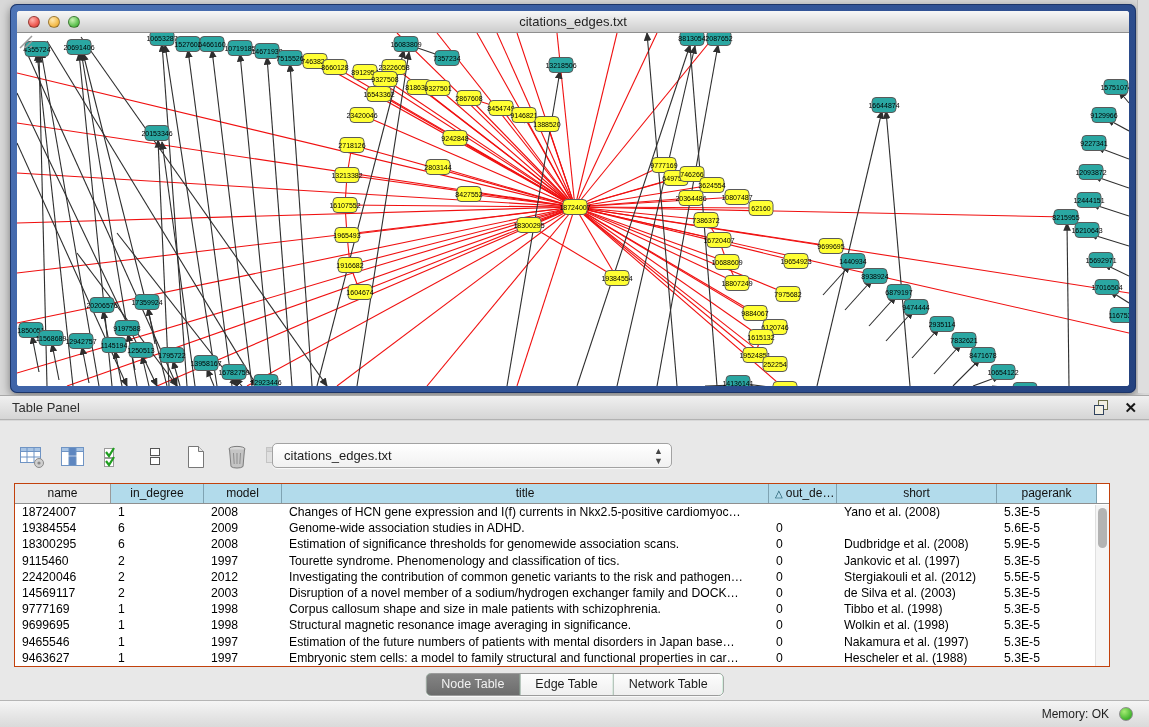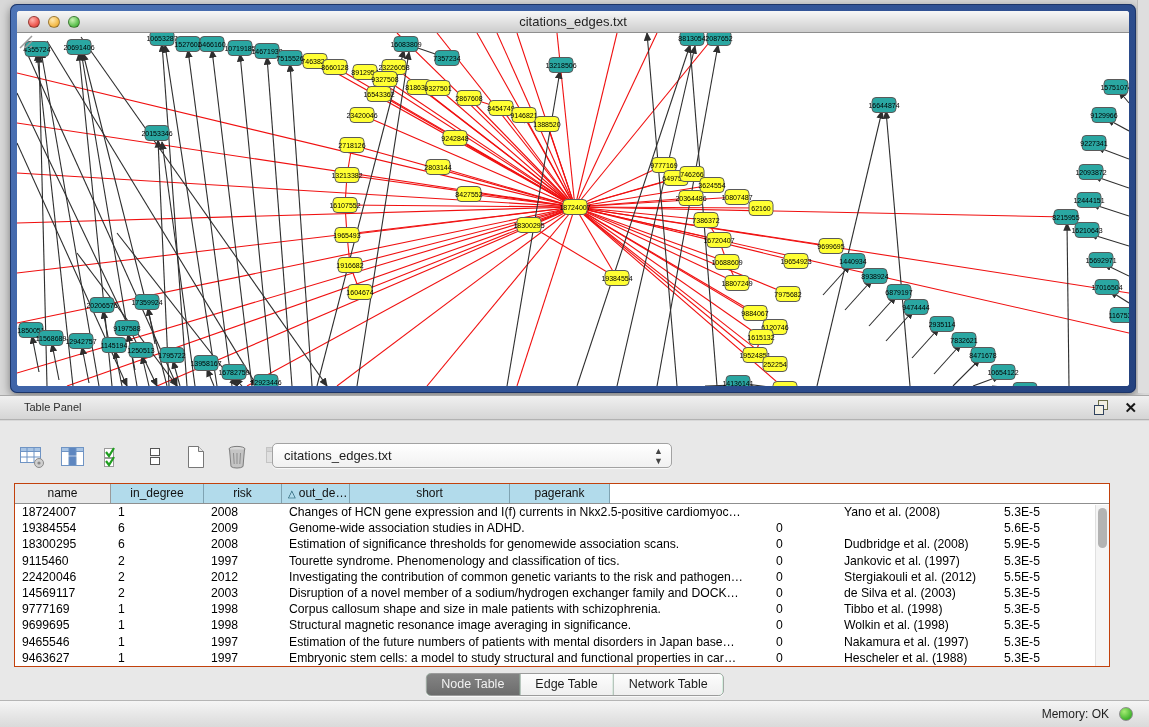--- a/index.html
+++ b/index.html
@@ -19,21 +19,21 @@
   .light.yellow { background:radial-gradient(circle at 35% 30%, #ffe9b0, #f5bd4f 60%, #d49a2c); }
   .light.green { background:radial-gradient(circle at 35% 30%, #c9f2b3, #61c354 60%, #3fa22f); }
   .wtitle { text-align:center; font-size:13px; line-height:21px; color:#242424; }
   .canvas { flex:1; position:relative; background:#fff; }
   .canvas svg { position:absolute; left:0; top:0; }
   .resize-grip { position:absolute; right:2px; bottom:2px; }
 
   
   #panel-header { position:absolute; left:0; top:395px; width:1149px; height:25px;
     background:linear-gradient(#f0f0f0,#d5d5d5); border-top:1px solid #a8a8a8; border-bottom:1px solid #b2b2b2; }
-  #panel-header .ptitle { position:absolute; left:24px; top:0; line-height:23px; font-size:11px; color:#2e2e2e; }
+  #panel-header .ptitle { position:absolute; left:12px; top:0; line-height:23px; font-size:13px; color:#2e2e2e; }
   #panel-header .hicons { position:absolute; right:12px; top:3px; display:flex; gap:14px; align-items:center; }
   .close-x { font-size:15px; font-weight:bold; color:#161616; line-height:17px; }
 
   #panel-body { position:absolute; left:0; top:421px; width:1149px; height:279px; background:#e8e8e8; }
 
   
   #toolbar { position:absolute; left:18px; top:20px; height:32px; display:flex; align-items:center; gap:13px; }
   .tbicon { width:28px; height:26px; display:flex; align-items:center; justify-content:center; }
   .fx { font-family:"Liberation Serif", serif; font-style:italic; font-weight:bold; font-size:16px; color:#1a1a1a; }
   #table-select { position:absolute; left:272px; top:22px; width:400px; height:25px;
@@ -698,21 +698,22 @@
   </div>
   <div id="table-select">
     <span>citations_edges.txt</span>
     <span class="arrows">▲<br>▼</span>
   </div>
 
   <div id="grid">
     <div class="hdr" id="grid-header">
         <div class="hcell gray" style="width: 96px; flex: 0 0 96px;">name</div>
         <div class="hcell" style="width: 93px; flex: 0 0 93px;">in_degree</div>
-        <div class="hcell" style="width: 78px; flex: 0 0 78px;">risk</div>
+        <div class="hcell" style="width: 78px; flex: 0 0 78px;">model</div>
+        <div class="hcell" style="width: 487px; flex: 0 0 487px;">title</div>
         <div class="hcell" style="width: 68px; flex: 0 0 68px; text-align: left; padding-left: 6px;"><span class="sortmark">△</span><span>out_de…</span></div>
         <div class="hcell" style="width: 160px; flex: 0 0 160px;">short</div>
         <div class="hcell" style="width: 100px; flex: 0 0 100px;">pagerank</div>
         <div class="hcell" style="flex: 1 1 0%; background: rgb(255, 255, 255); border-right: none;"></div>
       </div>
     <div class="rows" id="grid-rows">
         <div class="trow">
           <div class="tcell" style="width: 96px; flex: 0 0 96px;">18724007</div>
           <div class="tcell" style="width: 93px; flex: 0 0 93px;">1</div>
           <div class="tcell" style="width: 78px; flex: 0 0 78px;">2008</div>
@@ -790,21 +791,21 @@
           <div class="tcell" style="width: 78px; flex: 0 0 78px;">1997</div>
           <div class="tcell" style="width: 487px; flex: 0 0 487px;">Estimation of the future numbers of patients with mental disorders in Japan base…</div>
           <div class="tcell" style="width: 68px; flex: 0 0 68px;">0</div>
           <div class="tcell" style="width: 160px; flex: 0 0 160px;">Nakamura et al. (1997)</div>
           <div class="tcell" style="width: 100px; flex: 0 0 100px;">5.3E-5</div>
         </div>
         <div class="trow">
           <div class="tcell" style="width: 96px; flex: 0 0 96px;">9463627</div>
           <div class="tcell" style="width: 93px; flex: 0 0 93px;">1</div>
           <div class="tcell" style="width: 78px; flex: 0 0 78px;">1997</div>
-          <div class="tcell" style="width: 487px; flex: 0 0 487px;">Embryonic stem cells: a model to study structural and functional properties in car…</div>
+          <div class="tcell" style="width: 487px; flex: 0 0 487px;">Embryonic stem cells: a model to family structural and functional properties in car…</div>
           <div class="tcell" style="width: 68px; flex: 0 0 68px;">0</div>
           <div class="tcell" style="width: 160px; flex: 0 0 160px;">Hescheler et al. (1988)</div>
           <div class="tcell" style="width: 100px; flex: 0 0 100px;">5.3E-5</div>
         </div>
       </div>
     <div class="vscroll">
         <div class="vthumb"></div>
       </div>
   </div>
 

